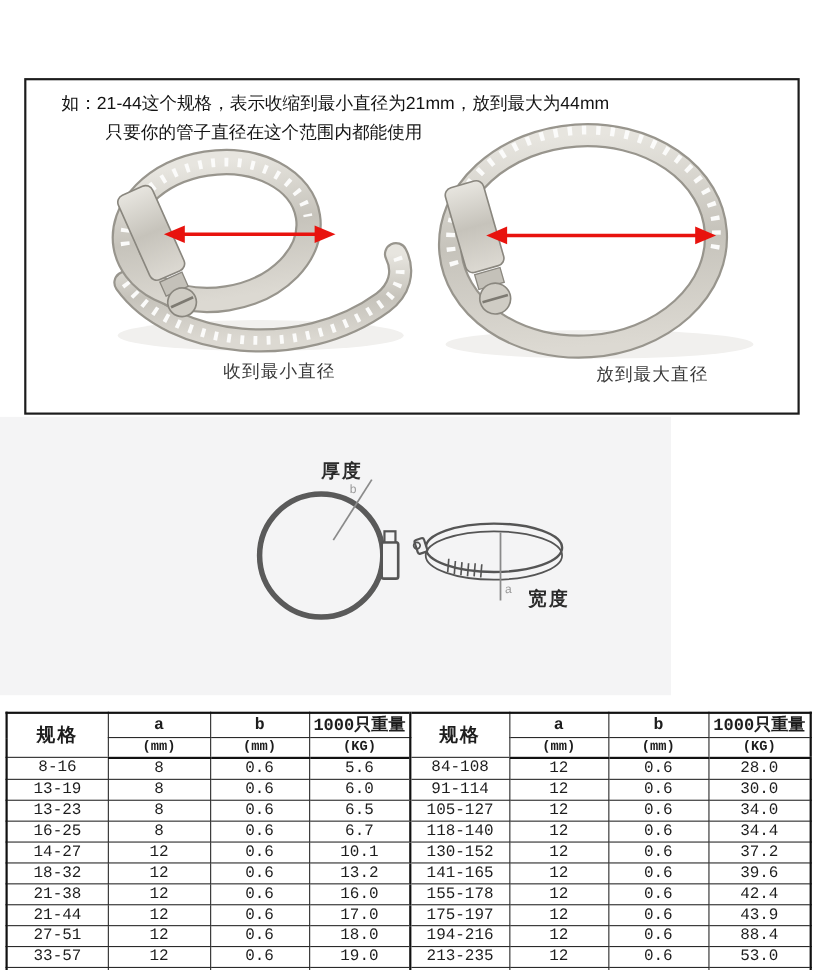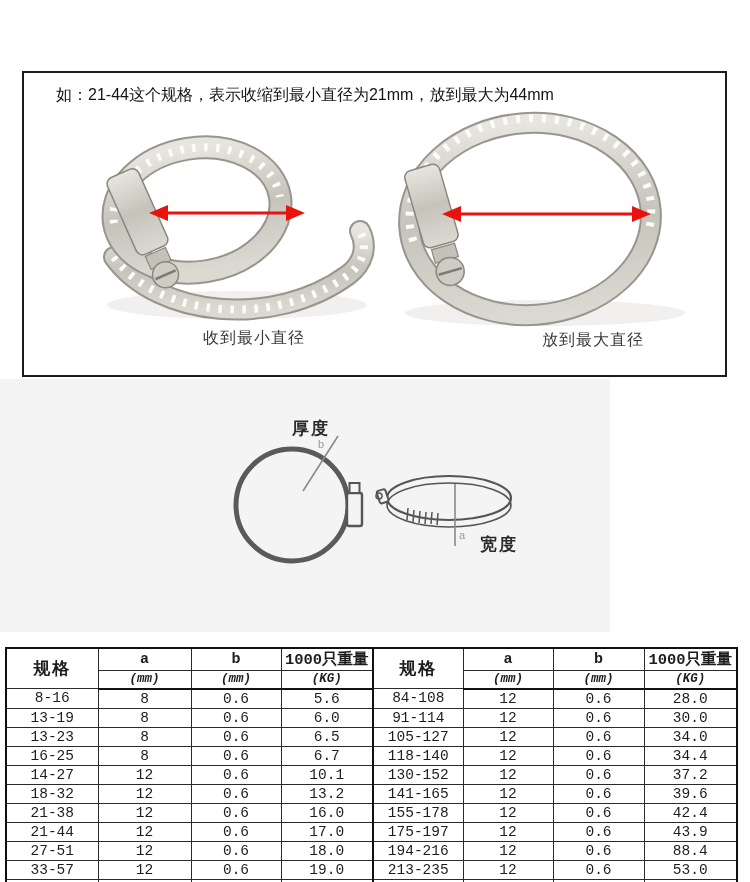--- a/index.html
+++ b/index.html
@@ -46,32 +46,33 @@
     border-collapse:collapse; table-layout:fixed;
     font-family:"Liberation Mono","DejaVu Sans Mono",monospace;
     color:#1d1d1d; background:#ffffff;
   }
   .spec-table th, .spec-table td {
     border:1px solid #2a2a2a; text-align:center; vertical-align:middle;
     overflow:hidden; white-space:nowrap;
   }
   .spec-table { border:2px solid #111; }
   .spec-table .hdr-top th { height:18px; font-size:15px; font-weight:bold; }
-  .spec-table .hdr-unit th { height:18px; font-size:12.5px; font-weight:bold;font-style:italic; }
+  .spec-table .hdr-unit th { height:18px; font-size:12.5px; font-weight:bold; }
   .spec-table th.spec-head { font-size:17px; font-weight:bold; letter-spacing:2px;margin-left:37px; }
   .spec-table th.weight-head { font-size:15.5px; letter-spacing:0;margin-left:12px; }
   .spec-table td { height:18.4px; font-size:14.5px; line-height:18px; }
   .spec-table .hdr-unit th { border-bottom:2px solid #111; }
   .spec-table .half-divider { border-left:2px solid #111; }
 </style>
 </head>
 <body>
 
 <div class="note-box">
   <div class="note-line note-line-1">如：21-44这个规格，表示收缩到最小直径为21mm，放到最大为44mm</div>
+  <div class="note-line note-line-2">只要你的管子直径在这个范围内都能使用</div>
 
   <svg class="photo photo-left" viewBox="0 0 320 216" xmlns="http://www.w3.org/2000/svg">
     <defs>
       <linearGradient id="metalA" x1="0" y1="0" x2="0" y2="1">
         <stop offset="0" stop-color="#e7e5df"></stop>
           <stop offset="0.5" stop-color="#c6c3bb"></stop>
           <stop offset="1" stop-color="#dcd9d2"></stop>
       </linearGradient>
     </defs>
     <ellipse cx="175" cy="190" rx="130" ry="14" fill="#f1f0ee"></ellipse>

